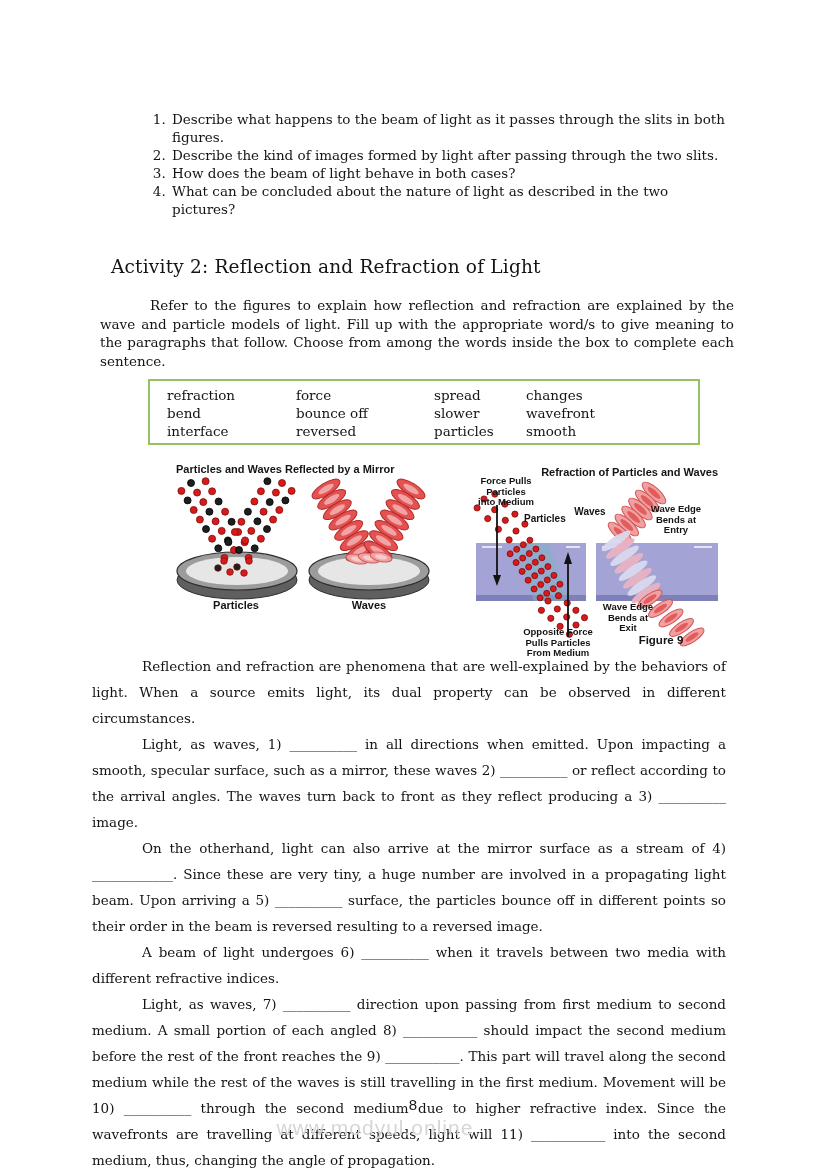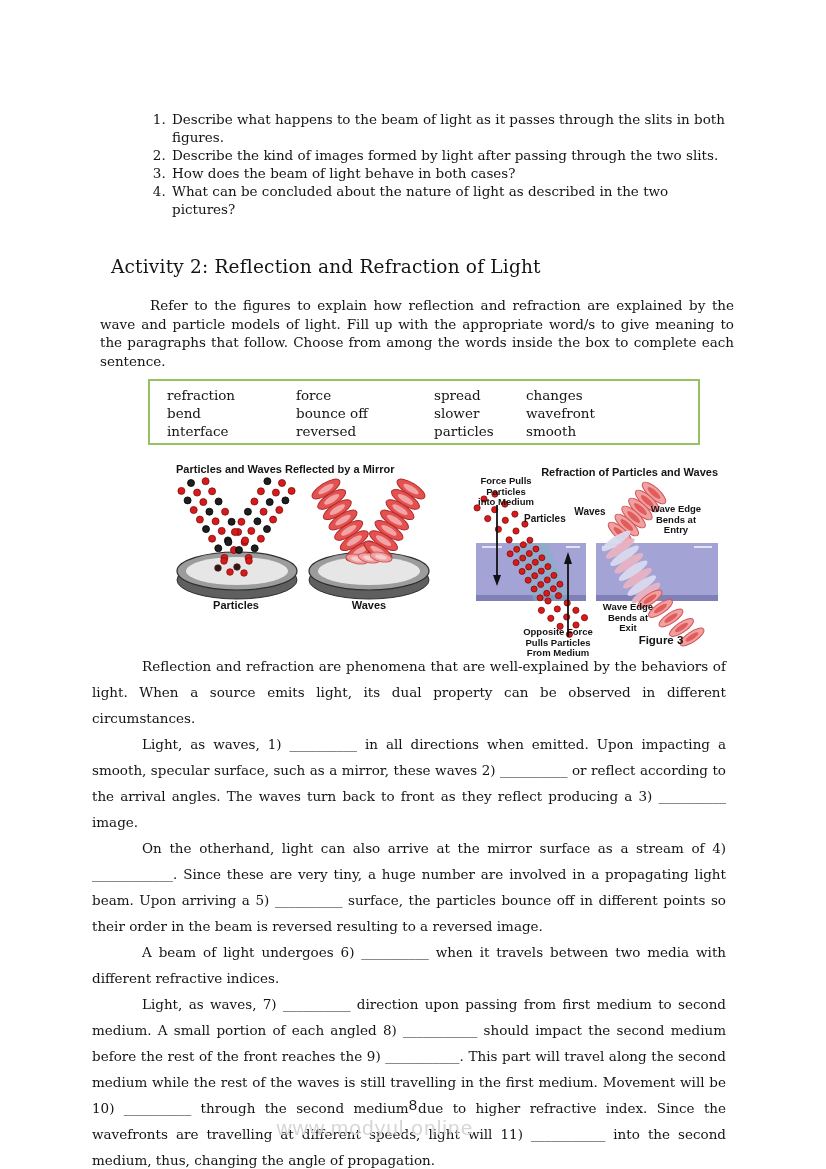--- a/index.html
+++ b/index.html
@@ -288,21 +288,21 @@
     <div class="fig2-label lbl-waves">Waves</div>
     <div class="fig2-label lbl-entry">Wave Edge
 Bends at
 Entry</div>
     <div class="fig2-label lbl-exit">Wave Edge
 Bends at
 Exit</div>
     <div class="fig2-label lbl-opposite">Opposite Force
 Pulls Particles
 From Medium</div>
-    <div class="fig2-label lbl-figure-number">Figure 3</div>
+    <div class="fig2-label lbl-figure-number">Figure 9</div>
   </div>
 
   <div class="paragraphs">
     <p>Reflection and refraction are phenomena that are well-explained by the behaviors of light. When a source emits light, its dual property can be observed in different circumstances.</p>
     <p>Light, as waves, 1) __________  in all directions when emitted. Upon impacting a smooth, specular surface, such as a mirror, these waves 2) __________ or reflect according to the arrival angles. The waves turn back to front as they reflect producing a  3) __________ image.</p>
     <p>On the otherhand, light can also arrive at the mirror surface as a stream of 4) ____________. Since these are very tiny, a huge number are involved in a propagating light beam. Upon arriving a 5) __________ surface, the particles bounce off in different points so their order in the beam is reversed resulting to a reversed image.</p>
     <p>A beam of light undergoes 6) __________ when it travels between two media with different refractive indices.</p>
     <p>Light, as waves, 7) __________ direction upon passing from first medium to second medium. A small portion of each angled 8) ___________ should impact the second medium before the rest of the front reaches the 9) ___________. This part will travel along the second medium while the rest of the waves is still travelling in the first medium. Movement will be 10) __________ through the second medium due to higher refractive index. Since the wavefronts are travelling at different speeds, light will 11) ___________ into the second medium, thus, changing the angle of propagation.</p>
   </div>
 

